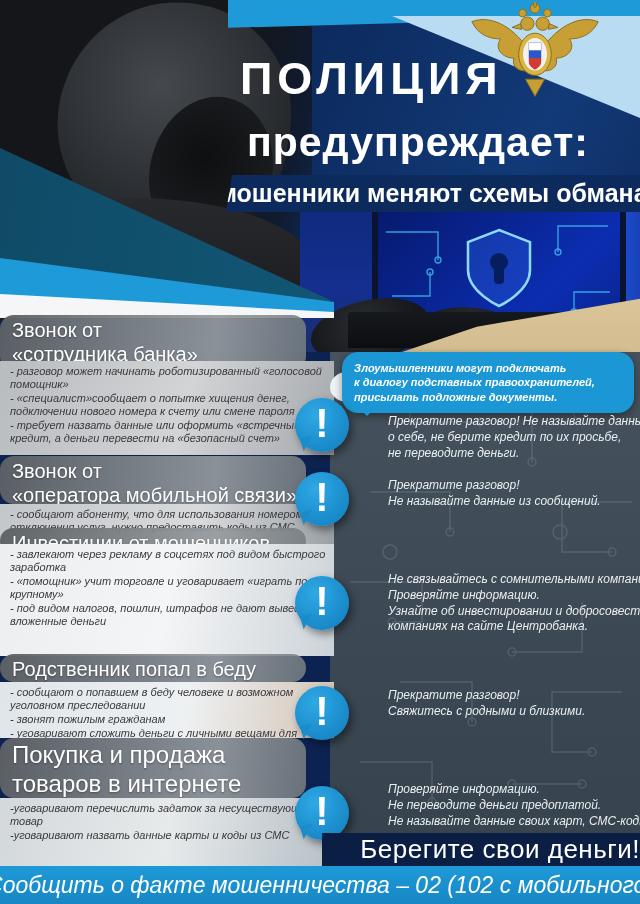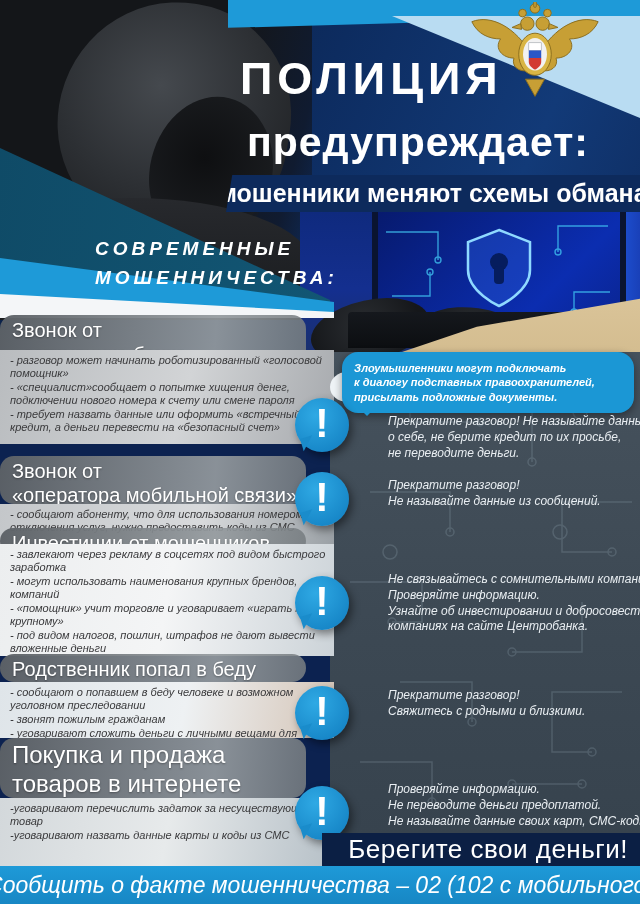--- a/index.html
+++ b/index.html
@@ -60,21 +60,21 @@
     background:linear-gradient(180deg,#46525d 0%,#3c4853 60%,#37434e 100%);}
   .circuit{position:absolute;left:0;top:0;width:100%;height:100%;}
   
   .sec-bar{position:absolute;left:0;width:306px;color:#fff;
     background:linear-gradient(95deg,rgba(92,97,102,.97) 0%,rgba(148,154,158,.92) 70%,rgba(118,124,128,.88) 100%);
     font-size:20px;line-height:1.22;padding:3px 0 3px 12px;box-sizing:border-box;
     white-space:pre-line;text-shadow:0 1px 2px rgba(0,0,0,.35);border-radius:14px;}
   .sec-body{position:absolute;left:0;width:334px;box-sizing:border-box;
     padding:3px 8px 0 10px;overflow:hidden;}
   .sec-body p{margin:1px 0;font-size:11px;font-style:italic;color:#3a3a3c;line-height:1.18;}
-  .bar1{top:315px;height:55px;} .body1{top:350px;height:94px;
+  .bar1{top:315px;height:55px;} .body1{top:361px;height:94px;
     background:linear-gradient(105deg,#b9bcbf 0%,#d2d4d6 55%,#a6a9ad 100%);}
   .bar2{top:456px;height:48px;} .body2{top:504px;height:40px;
     background:linear-gradient(100deg,#c4c7ca 0%,#d8dadc 60%,#9aa0a5 100%);}
   .bar3{top:528px;height:26px;} .body3{top:544px;height:112px;
     background:linear-gradient(100deg,#eceeef 0%,#f4f5f6 50%,#ccd3d8 100%);}
   .bar4{top:654px;height:28px;} .body4{top:682px;height:56px;
     background:linear-gradient(100deg,#dfe5e9 0%,#eef1f3 55%,#d4c4b6 100%);}
   .bar5{top:738px;height:60px;font-size:24px;line-height:1.2;} .body5{top:798px;height:68px;
     background:linear-gradient(100deg,#d3d8db 0%,#e7eaeb 50%,#b6c0c7 100%);}
   
@@ -93,21 +93,21 @@
   .alert{position:absolute;left:295px;width:54px;height:54px;border-radius:50%;
     background:radial-gradient(circle at 38% 32%,#2fa9e4,#1787c8 75%);
     box-shadow:3px 4px 8px rgba(0,0,0,.45);display:flex;align-items:center;justify-content:center;}
   .alert:before{content:'';position:absolute;left:-4px;bottom:4px;width:0;height:0;
     border:9px solid transparent;border-right-color:#1a8ccb;transform:rotate(28deg);}
   .alert span{color:#fff;font-size:40px;font-weight:800;line-height:1;transform:translateY(-2px);}
   .a1{top:398px;} .a2{top:472px;} .a3{top:576px;} .a4{top:686px;} .a5{top:786px;}
   
   .warn-band{position:absolute;left:322px;top:833px;width:318px;height:33px;
     background:#0b1f44;display:flex;align-items:center;justify-content:flex-end;
-    padding-right:12px;box-sizing:border-box;}
+    box-sizing:border-box;}
   .warn-band span{color:#fff;font-size:26px;letter-spacing:.5px;white-space:nowrap;}
   .report-bar{position:absolute;left:0;top:866px;width:640px;height:38px;
     background:linear-gradient(180deg,#1e9ad8,#1787c4);display:flex;align-items:center;justify-content:center;}
   .report-bar span{color:#fff;font-size:23px;font-style:italic;white-space:nowrap;}
   .z2{z-index:2;} .z3{z-index:3;}
 </style>
 </head>
 <body>
 
 <div id="poster">
@@ -179,22 +179,20 @@
       <rect x="63.5" y="50" width="13" height="8" fill="#2b57c8"></rect>
       <path d="M63.5 58 H76.5 V62 C76.5 67 70 70 70 70 C70 70 63.5 67 63.5 62 Z" fill="#d23b33"></path>
     </g>
   </svg>
 
   <div class="title z3">ПОЛИЦИЯ</div>
   <div class="subtitle z3">предупреждает:</div>
   <div class="banner z3">
     <span>мошенники меняют схемы обмана</span>
   </div>
-  <div class="intro z3">СОВРЕМЕННЫЕ
-МОШЕННИЧЕСТВА:</div>
 
   <div class="right-col">
     <svg class="circuit" viewBox="0 0 310 482" preserveAspectRatio="none">
       <g stroke="#9fb4c0" stroke-width="1.5" fill="none" opacity="0.22">
         <path d="M12 30 H80 V70 H150"></path>
           <circle cx="150" cy="70" r="4"></circle>
         <path d="M262 10 V60 H202 V110"></path>
           <circle cx="202" cy="110" r="4"></circle>
         <path d="M40 140 H120 V180"></path>
           <circle cx="120" cy="180" r="4"></circle>
@@ -230,21 +228,20 @@
 
   <div class="sec-bar bar2 z2">Звонок от
 «оператора мобильной связи»</div>
   <div class="sec-body body2 z2">
     <p>- сообщают абоненту, что для использования номером или отключения услуг, нужно предоставить коды из СМС</p>
   </div>
 
   <div class="sec-bar bar3 z2">Инвестиции от мошенников</div>
   <div class="sec-body body3 z2">
     <p>- завлекают через рекламу в соцсетях под видом быстрого заработка</p>
-    <p>- могут использовать наименования крупных брендов, компаний</p>
     <p>- «помощник» учит торговле и уговаривает «играть по-крупному»</p>
     <p>- под видом налогов, пошлин, штрафов не дают вывести вложенные деньги</p>
   </div>
 
   <div class="sec-bar bar4 z2">Родственник попал в беду</div>
   <div class="sec-body body4 z2">
     <p>- сообщают о попавшем в беду человеке и возможном уголовном преследовании</p>
     <p>- звонят пожилым гражданам</p>
     <p>- уговаривают сложить деньги с личными вещами для родственника в пакет и передать курьеру</p>
   </div>

